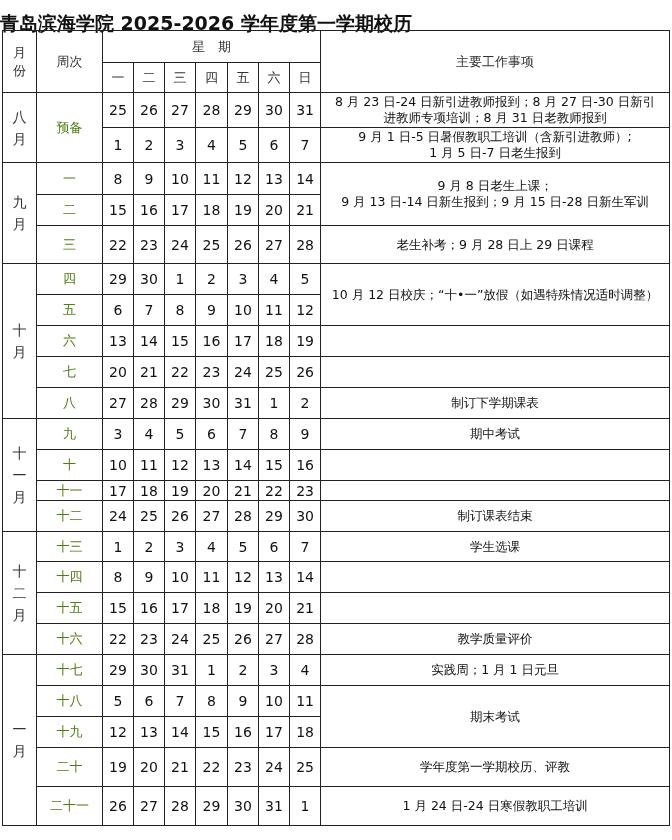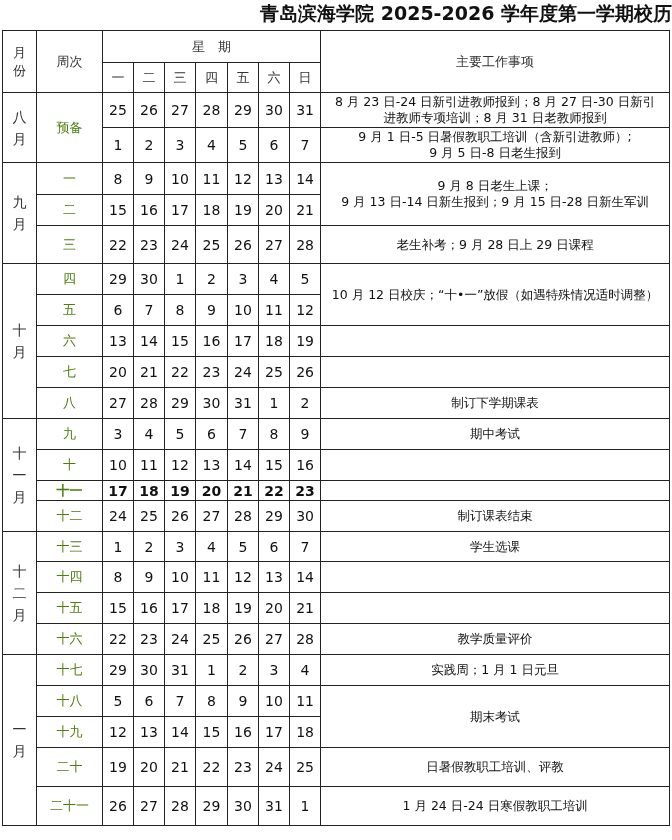--- a/index.html
+++ b/index.html
@@ -1,19 +1,19 @@
 <!DOCTYPE html>
 <html><head>
 <meta charset="utf-8">
 <style>
   html, body { margin: 0; padding: 0; background: #ffffff; }
   body { width: 672px; height: 840px; position: relative; overflow: hidden;
          font-family: "DejaVu Sans", "Liberation Sans", sans-serif; color: #111; }
-  .title { position: absolute; left: 0; top: 0; width: 672px; height: 28px;
-           text-align: right; font-size: 19px; font-weight: bold; line-height: 26px;
+  .title { position: absolute; left: 0; top: 10px; width: 672px; height: 28px;
+           text-align: left; font-size: 19px; font-weight: bold; line-height: 26px;
            letter-spacing: 0px; color: #111; }
   table.cal { position: absolute; left: 2px; top: 30px; border-collapse: collapse;
               table-layout: fixed; width: 667px; }
   table.cal td { border: 1.3px solid #222; padding: 0; text-align: center;
                  vertical-align: middle; overflow: hidden; }
   .hdr { font-family: "DejaVu Serif", "Liberation Serif", serif; font-size: 13px; color: #333; }
   .month { font-family: "DejaVu Serif", "Liberation Serif", serif; font-size: 14px; color: #333; line-height: 22px; }
   .week { font-family: "DejaVu Serif", "Liberation Serif", serif; font-size: 13px; color: #4d7c0f; }
   .day { font-family: "DejaVu Sans", sans-serif; font-size: 14px; color: #111; }
   td.note { text-align: center; padding: 0 6px !important; font-size: 12.5px;
@@ -79,21 +79,21 @@
       <tr style="height: 35px;">
         <td class="day">1</td>
         <td class="day">2</td>
         <td class="day">3</td>
         <td class="day">4</td>
         <td class="day">5</td>
         <td class="day">6</td>
         <td class="day">7</td>
         <td class="note" rowspan="1">
           <span>9 月 1 日-5 日暑假教职工培训（含新引进教师）;</span>
-          <span>9 月 5 日-8 日老生报到</span>
+          <span>1 月 5 日-7 日老生报到</span>
         </td>
       </tr>
       <tr style="height: 32px;">
         <td rowspan="3" class="month vtext">
           <span>九</span>
           <span>月</span>
         </td>
         <td class="week">一</td>
         <td class="day">8</td>
         <td class="day">9</td>
@@ -206,21 +206,21 @@
         <td class="week">十</td>
         <td class="day">10</td>
         <td class="day">11</td>
         <td class="day">12</td>
         <td class="day">13</td>
         <td class="day">14</td>
         <td class="day">15</td>
         <td class="day">16</td>
         <td class="note" rowspan="1"></td>
       </tr>
-      <tr style="height: 20px; font-weight: bold;">
+      <tr style="height: 20px;">
         <td class="week">十一</td>
         <td class="day">17</td>
         <td class="day">18</td>
         <td class="day">19</td>
         <td class="day">20</td>
         <td class="day">21</td>
         <td class="day">22</td>
         <td class="day">23</td>
         <td class="note" rowspan="1"></td>
       </tr>
@@ -322,21 +322,21 @@
       </tr>
       <tr style="height: 39px;">
         <td class="week">二十</td>
         <td class="day">19</td>
         <td class="day">20</td>
         <td class="day">21</td>
         <td class="day">22</td>
         <td class="day">23</td>
         <td class="day">24</td>
         <td class="day">25</td>
-        <td class="note" rowspan="1">日暑假教职工培训、评教</td>
+        <td class="note" rowspan="1">学年度第一学期校历、评教</td>
       </tr>
       <tr style="height: 39px;">
         <td class="week">二十一</td>
         <td class="day">26</td>
         <td class="day">27</td>
         <td class="day">28</td>
         <td class="day">29</td>
         <td class="day">30</td>
         <td class="day">31</td>
         <td class="day">1</td>

